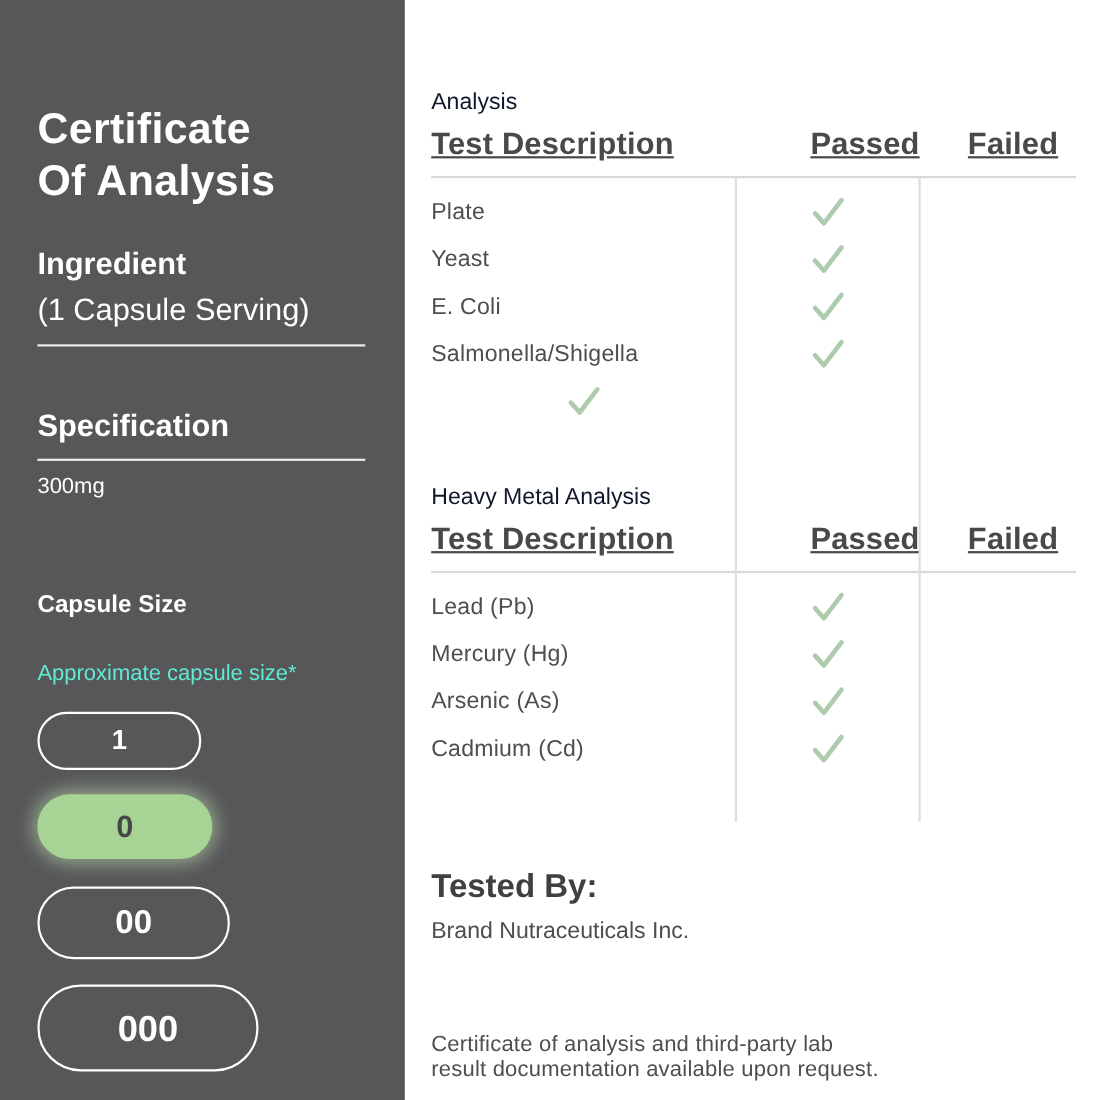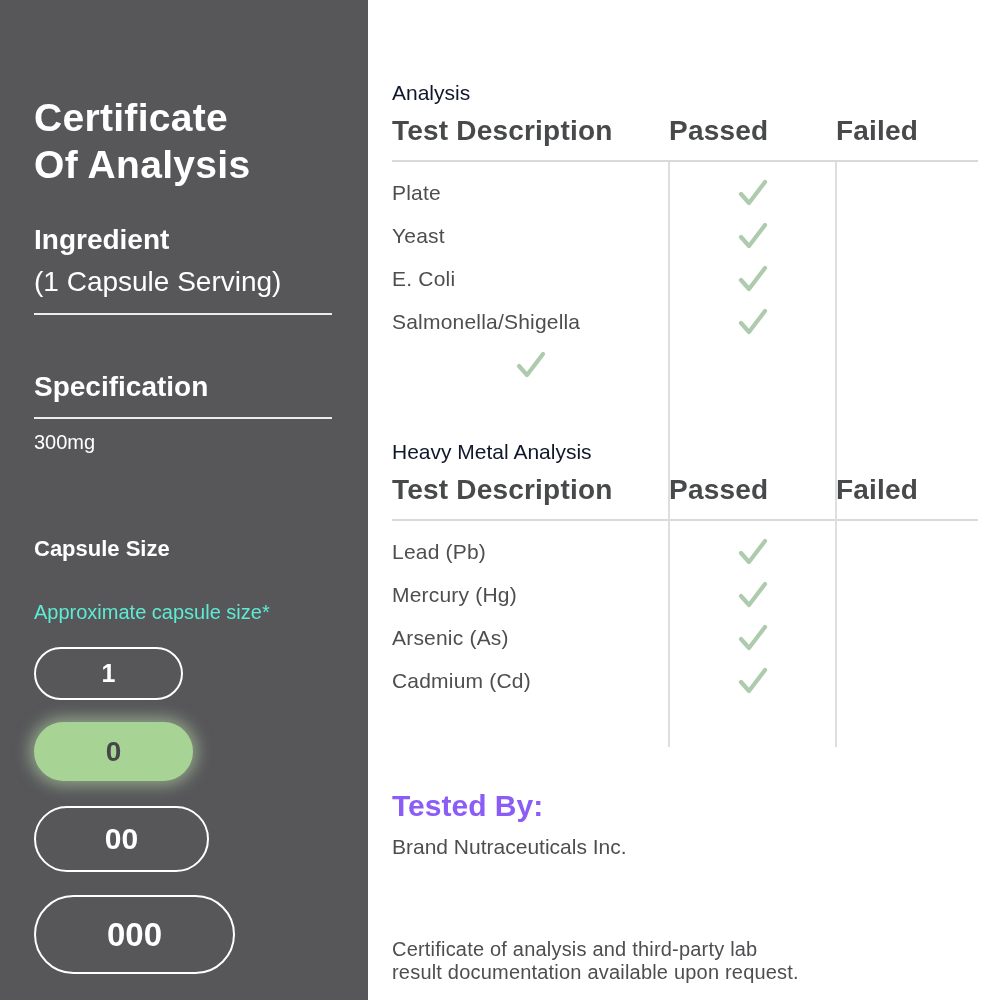--- a/index.html
+++ b/index.html
@@ -74,22 +74,23 @@
   .table-label { font-size: 21px; font-weight: 400; color: #0f172a; line-height: 23px; }
   .t-head {
     display: grid;
     grid-template-columns: 277px 167px 142px;
     margin-top: 7px;
     font-size: 28px;
     font-weight: 700;
     color: #48494a;
     line-height: 40px;
     letter-spacing: 0.2px;
-  }
-  .t-head .th.c1, .t-head .th.c2 { text-align: left; }
+    text-decoration: underline;
+  }
+  .t-head .th.c1, .t-head .th.c2 { text-align: right; }
   .t-head .th.c2 { padding-right: 16px; }
   .t-rule { height: 2px; background: var(--rule, #d9d9d9); margin-top: 9px; }
   .t-body { margin-top: 9px; }
   .tr {
     display: grid;
     grid-template-columns: 277px 167px 142px;
     height: 43px;
     align-items: center;
   }
   .td.c0 { font-size: 21px; color: #4d4e50; letter-spacing: 0.2px; }
@@ -99,21 +100,21 @@
   .vline {
     position: absolute;
     top: 162px;
     width: 2px;
     height: 585px;
     background: var(--vrule, #dedede);
   }
   .vline-1 { left: 668px; }
   .vline-2 { left: 835px; }
 
-  .tested-heading { left: 392px; top: 789px; font-size: 30px; font-weight: 700; color: #8b5cf6; }
+  .tested-heading { left: 392px; top: 789px; font-size: 30px; font-weight: 700; color: #404040; }
   .tested-value   { left: 392px; top: 835px; font-size: 21px; color: #4d4e50; }
   .footer-note    { left: 392px; top: 938px; font-size: 20px; line-height: 23px; color: #4d4e50; letter-spacing: 0.2px; }
 </style>
 </head>
 <body>
 
 <div class="page" style="--sidebar-bg: #57575a; --page-bg: #ffffff; --pill-green: #a7d495; --rule: #d9d9d9; --vrule: #dedede; --text-dark: #4d4e50;">
 
   <aside class="sidebar">
     <h1 class="abs coa-title">

